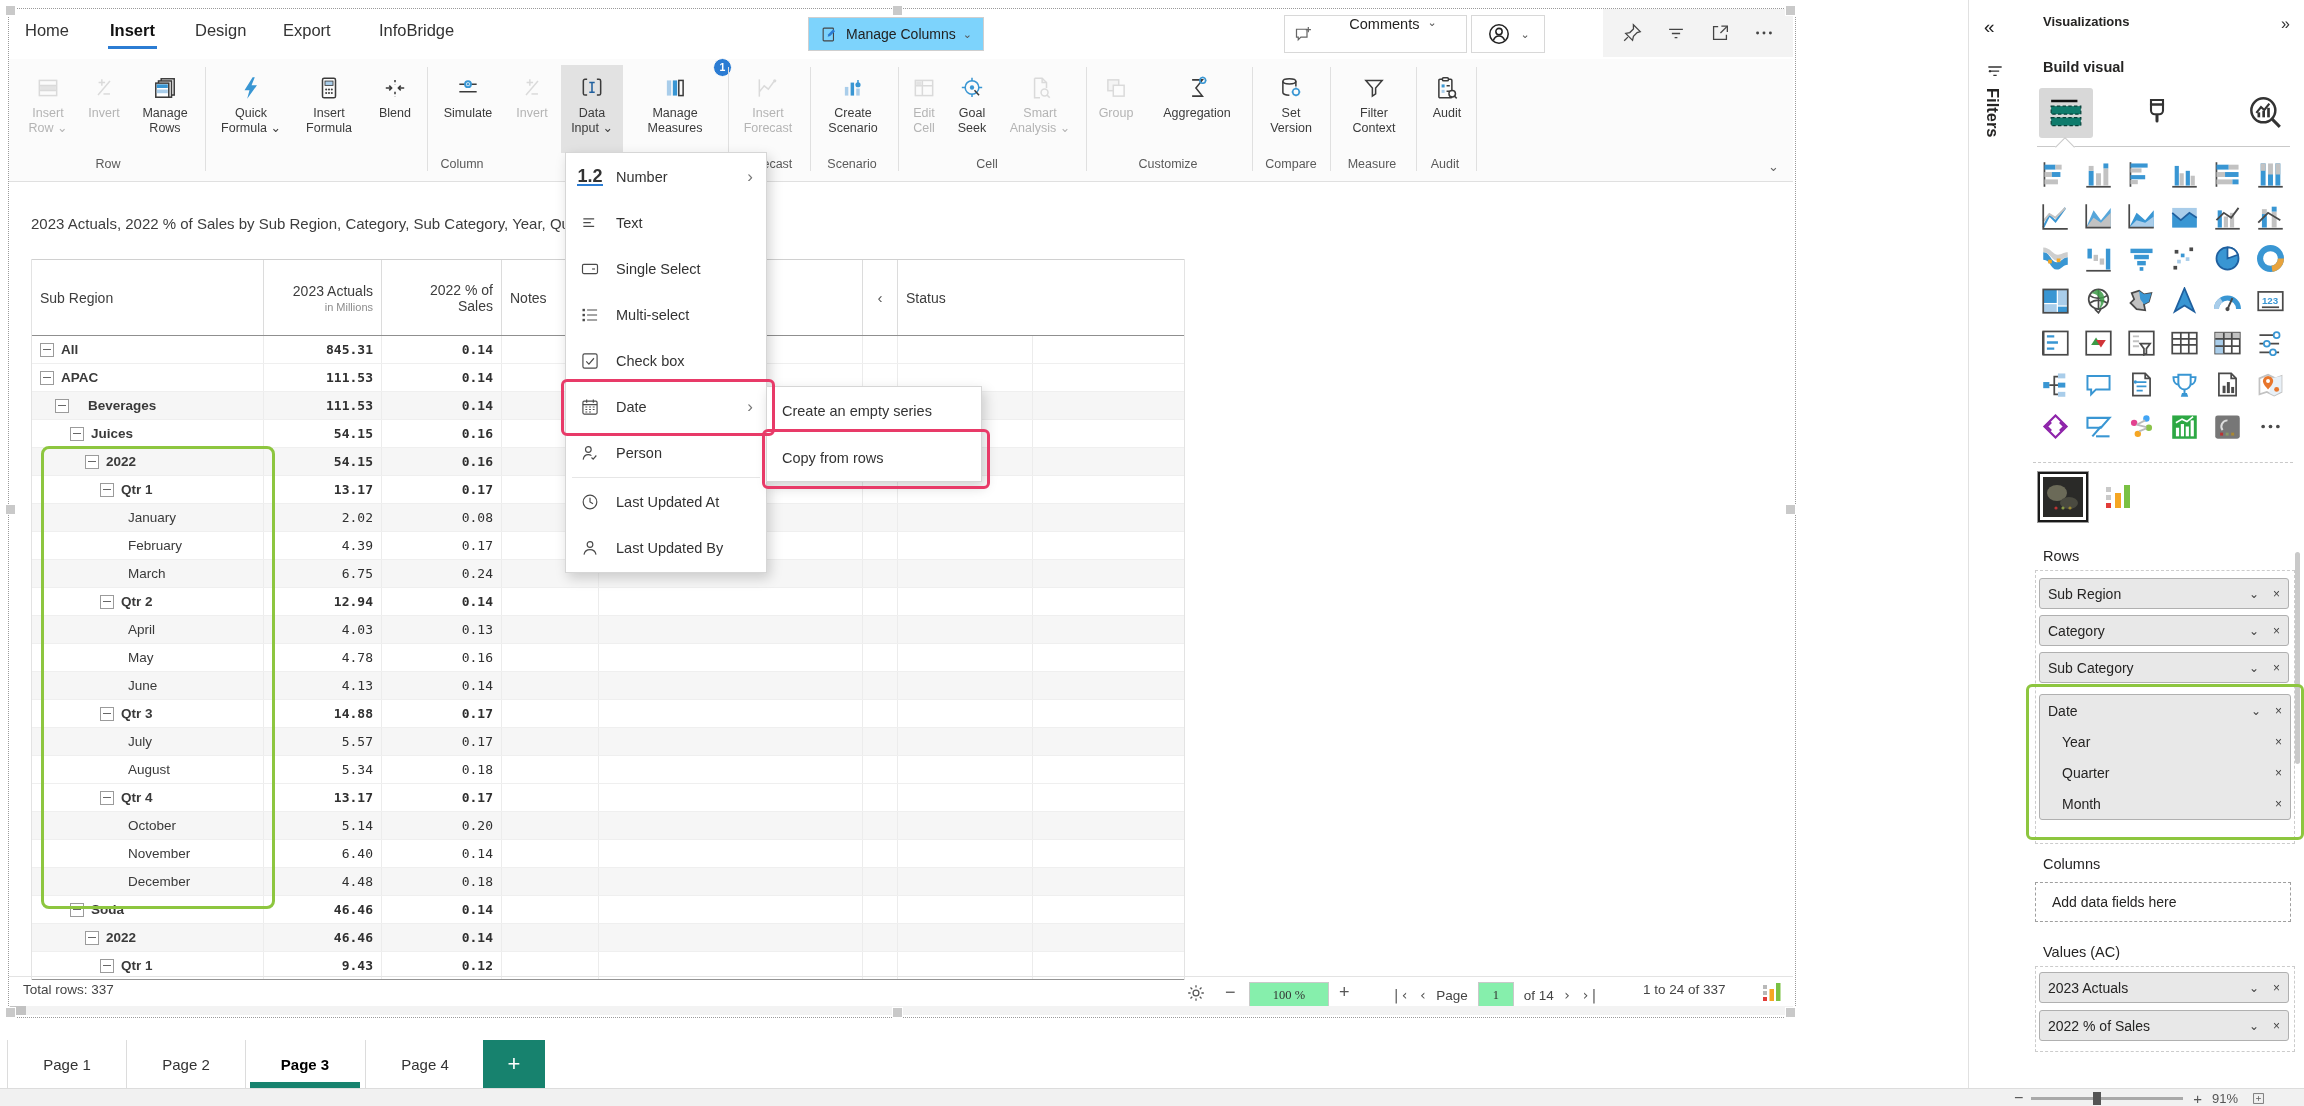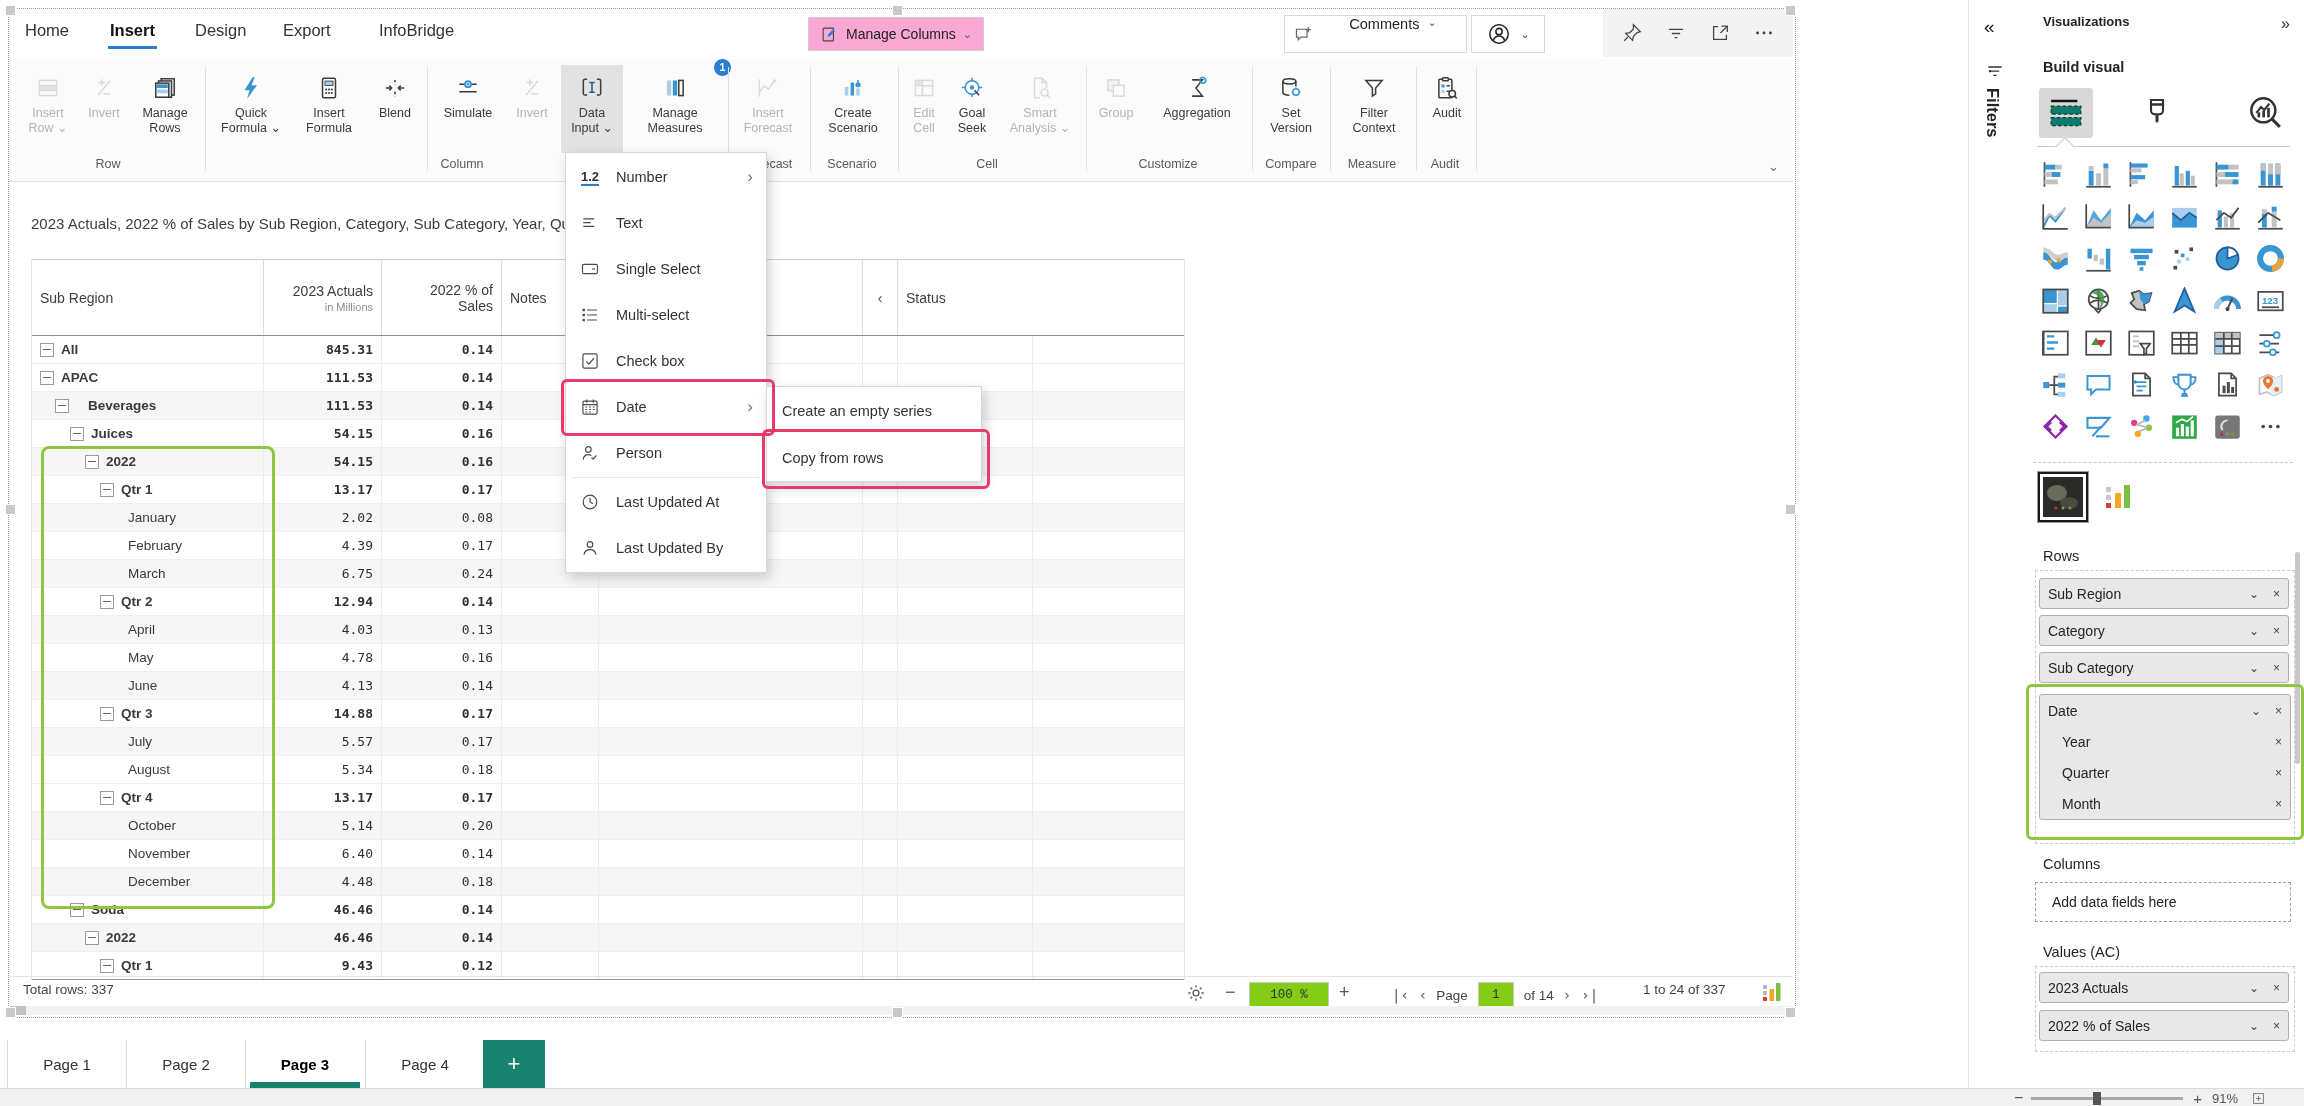--- a/index.html
+++ b/index.html
@@ -9,21 +9,21 @@
   
   .sel-border{position:absolute;left:8px;top:8px;width:1786px;height:1008px;border:1px dotted #9a9a9a;pointer-events:none;z-index:40;}
   .handle{position:absolute;width:9px;height:9px;background:#c9c9c9;border:1px solid #fff;z-index:41;}
   
   .visual{position:absolute;left:9px;top:9px;width:1784px;height:1006px;background:#fff;overflow:visible;}
   
   .vtopbar{position:absolute;left:0;top:0;width:100%;height:48px;background:#fff;}
   .tab{position:absolute;top:12px;font-size:16.5px;color:#333;cursor:pointer;}
   .tab.active{font-weight:bold;color:#111;}
   .tab.active::after{content:"";position:absolute;left:-2px;right:-2px;bottom:-9px;height:3px;background:#2b7cd3;}
-  .mc-btn{position:absolute;left:799px;top:8px;height:32px;border:1px solid #cfcfcf;background:#f9a8d4;
+  .mc-btn{position:absolute;left:799px;top:8px;height:32px;border:1px solid #cfcfcf;background:#7dd3fc;
           display:flex;align-items:center;gap:7px;padding:0 11px;font-size:14px;color:#222;}
   .chev{font-size:11px;color:#555;}
   .cm-icon{position:absolute;left:1275px;top:6px;width:37px;height:36px;border:1px solid #d8d8d8;background:#fff;display:flex;align-items:center;justify-content:center;}
   .cm-btn{position:absolute;left:1311px;top:6px;width:146px;height:36px;border:1px solid #d8d8d8;border-left:none;background:#fff;display:flex;justify-content:center;gap:8px;font-size:14.5px;}
   .pf-btn{position:absolute;left:1462px;top:6px;width:72px;height:36px;border:1px solid #d8d8d8;background:#fff;display:flex;align-items:center;justify-content:center;gap:8px;}
   .vh-icons{position:absolute;left:1594px;top:0;width:190px;height:48px;background:#f3f3f3;display:flex;align-items:center;justify-content:space-evenly;color:#444;}
   .vh-icons .hbtn{width:30px;height:30px;display:flex;align-items:center;justify-content:center;cursor:pointer;}
   
   .ribbon{position:absolute;left:0;top:50px;width:100%;height:122px;background:#fbfbfb;border-bottom:1px solid #e0e0e0;}
   .rbtn{position:absolute;top:6px;height:88px;text-align:center;font-size:12.5px;line-height:15px;color:#3b3b3b;cursor:pointer;}
@@ -52,34 +52,34 @@
   .tc{display:flex;align-items:center;height:100%;border-right:1px solid #ececec;overflow:hidden;}
   .tc:last-child{border-right:none;}
   .tc.num{justify-content:flex-end;padding-right:8px;font-family:"DejaVu Sans Mono",monospace;font-size:13px;color:#303030;}
   .bold{font-weight:bold;}
   .expander{width:12px;height:12px;border:1px solid #9b9b9b;background:#fff;margin-right:7px;flex:none;position:relative;cursor:pointer;}
   .expander::after{content:"";position:absolute;left:2px;right:2px;top:5px;height:1.5px;background:#666;}
   .rowlabel{white-space:nowrap;color:#3a3a3a;}
   
   .vfoot{position:absolute;left:0;top:967px;width:100%;height:30px;border-top:1px solid #e3e3e3;font-size:13.5px;color:#444;}
   .vfoot .item{position:absolute;top:5px;display:flex;align-items:center;}
-  .zoombox,.pagebox{border:1px solid #c9c9c9;background:#84cc16;height:24px;display:flex;align-items:center;justify-content:center;
-          font-family:Liberation Mono, monospace;font-size:12.5px;color:#333;}
+  .zoombox,.pagebox{border:1px solid #c9c9c9;background:#86efac;height:24px;display:flex;align-items:center;justify-content:center;
+          font-family:Liberation Serif, serif;font-size:12.5px;color:#333;}
   .pgico{color:#555;font-size:14px;margin:0 5px;cursor:pointer;font-family:"DejaVu Sans Mono",monospace;}
   .hscroll{position:absolute;left:0;top:997px;width:100%;height:9px;background:#f3f3f3;}
   .hthumb{position:absolute;left:1px;top:0;width:16px;height:9px;background:#c2c2c2;}
   
   .gbox{position:absolute;border:3px solid #8dc63f;border-radius:8px;z-index:45;pointer-events:none;}
   .pbox{position:absolute;border:3px solid #e83a68;border-radius:6px;z-index:130;pointer-events:none;}
   
   .menu{position:absolute;left:565px;top:152px;width:200px;background:#fff;border:1px solid #d6d6d6;
         box-shadow:3px 5px 12px rgba(0,0,0,.18);z-index:100;padding:1px 0;}
   .mi{height:46px;display:flex;align-items:center;padding:0 13px;gap:15px;font-size:14.5px;color:#333;cursor:pointer;}
   .mi .micon{width:22px;color:#4a4a4a;display:flex;justify-content:center;}
-  .num-glyph{font-weight:bold;font-size:13px;border-bottom:2px solid #2b7cd3;line-height:15px;color:#333;}
+  .num-glyph{font-weight:bold;font-size:18px;border-bottom:2px solid #2b7cd3;line-height:15px;color:#333;}
   .marrow{margin-left:auto;color:#777;font-size:17px;}
   .msep{height:1px;background:#e6e6e6;margin:1px 6px;}
   .submenu{position:absolute;left:766px;top:386px;width:214px;background:#fff;border:1px solid #d6d6d6;
         box-shadow:3px 5px 12px rgba(0,0,0,.18);z-index:110;}
   .smi{height:47px;display:flex;align-items:center;padding:0 15px;font-size:14.5px;color:#333;cursor:pointer;}
   
   .pages{position:absolute;left:0;top:1040px;width:1966px;height:48px;background:#fff;}
   .ptab{position:absolute;top:0;height:48px;display:flex;align-items:center;justify-content:center;
         font-size:15px;color:#333;border-left:1px solid #dcdcdc;cursor:pointer;box-sizing:border-box;}
   .ptab.active{font-weight:bold;color:#000;}

